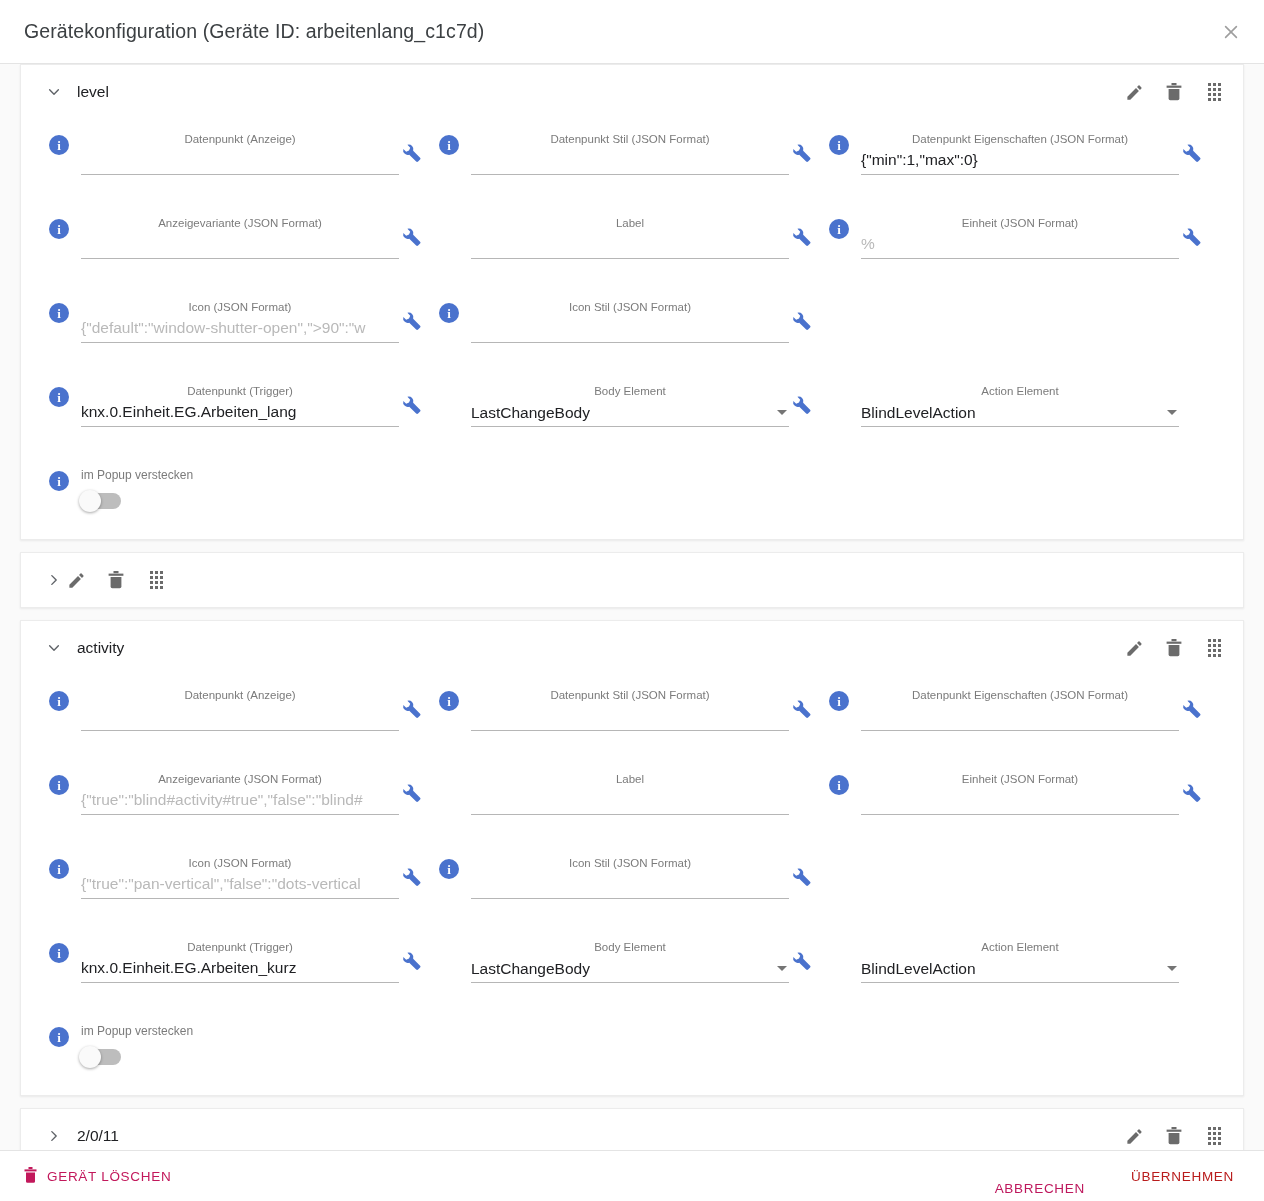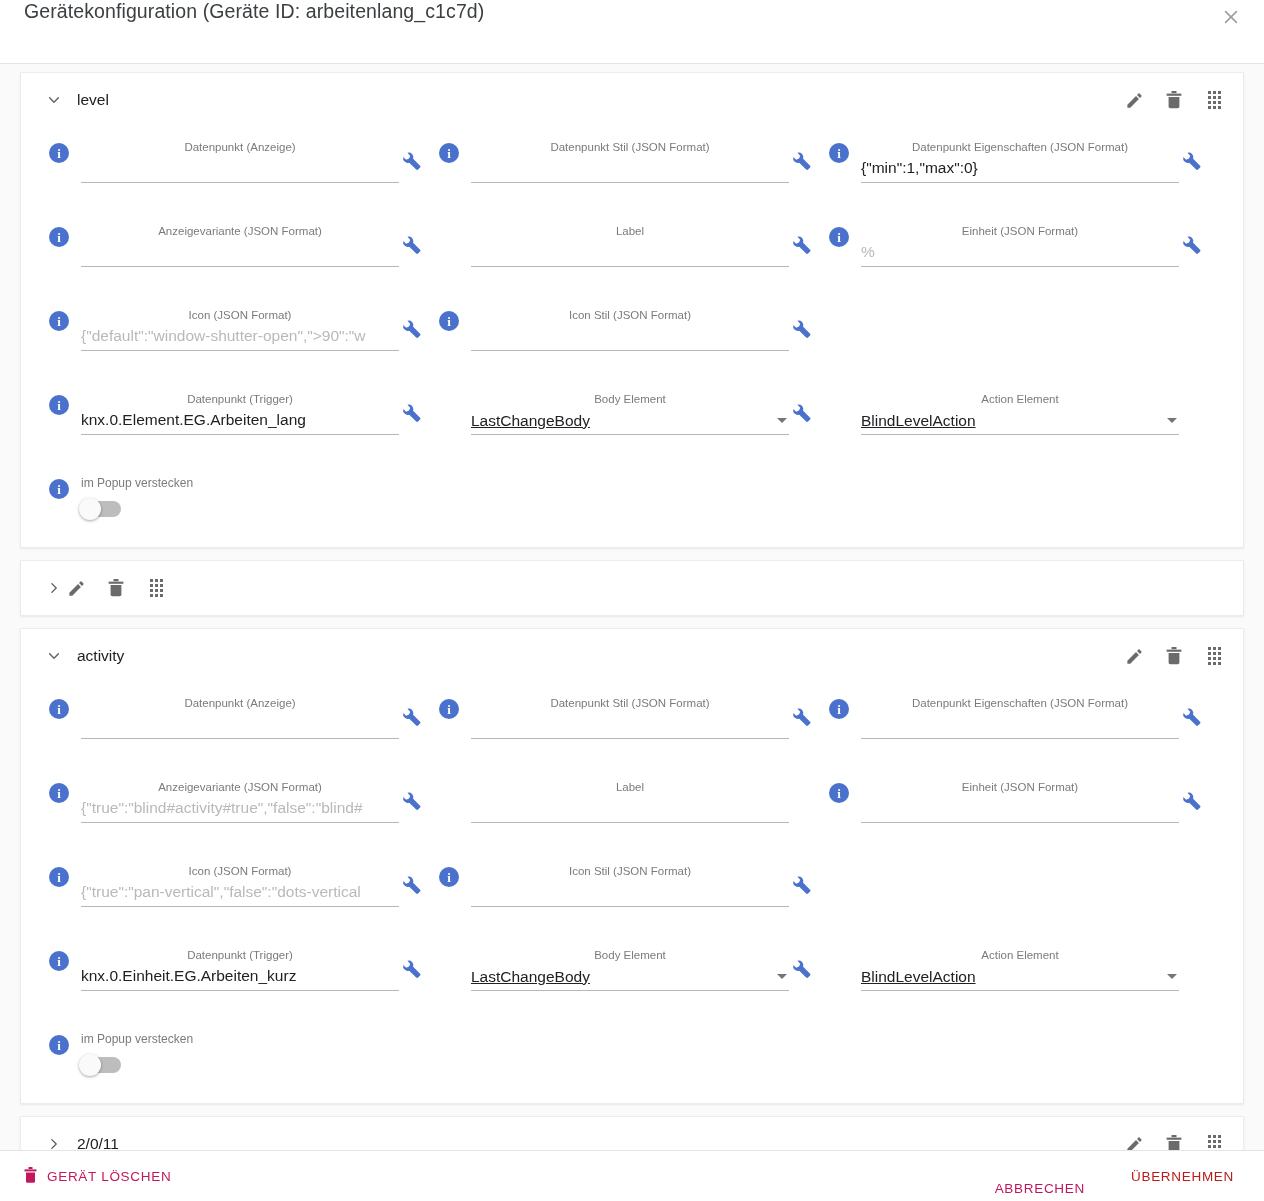--- a/index.html
+++ b/index.html
@@ -13,21 +13,21 @@
   .dialog {
     width: 1264px; height: 1201px;
     background: #ffffff;
     display: flex; flex-direction: column;
     position: relative;
   }
 
   
   .titlebar {
     height: 64px; flex: 0 0 64px;
-    display: flex; 
+    display: flex; align-items: center;
     padding: 0 16px 0 24px;
     border-bottom: 1px solid #e4e4e4;
     background: #fff;
   }
   .title-text {
     font-size: 19.5px;
     color: #3c4043;
     letter-spacing: .1px;
     flex: 1 1 auto;
     white-space: nowrap;
@@ -47,21 +47,21 @@
     overflow: hidden;
     position: relative;
   }
 
   .panel {
     background: #ffffff;
     margin: 0 20px 12px 20px;
     border: 1px solid #ececec;
     box-shadow: 0 1px 2px rgba(0,0,0,.07);
   }
-  .panel.first { margin-top: 8px; }
+  .panel.first { margin-top: 0; }
 
   .panel-header {
     height: 54px;
     display: flex; align-items: center;
     padding: 0 14px 0 22px;
   }
   .chev {
     width: 22px; height: 22px; flex: 0 0 22px;
     display: flex; align-items: center; justify-content: center;
     color: #5f6368; cursor: pointer;
@@ -127,21 +127,20 @@
     border-bottom: 1px solid #b6b6b6;
     white-space: nowrap;
     overflow: hidden;
     text-overflow: clip;
     cursor: text;
   }
   .field-value.placeholder { color: #b9b9b9; }
   .field-value.select {
     display: flex; align-items: center;
     cursor: pointer;
-    text-decoration: underline;
   }
   .field-value.select .sel-text { flex: 1 1 auto; overflow: hidden; white-space: nowrap; }
   .caret {
     width: 0; height: 0;
     border-left: 5px solid transparent;
     border-right: 5px solid transparent;
     border-top: 5px solid #757575;
     margin-left: 8px; margin-right: 2px;
     flex: 0 0 auto;
   }
@@ -348,21 +347,21 @@
                 </svg>
               </div>
             </div>
             <div class="cell empty"></div>
           </div>
           <div class="row">
             <div class="cell">
               <div class="infoicon">i</div>
               <div class="field">
                 <div class="field-label">Datenpunkt (Trigger)</div>
-                <div class="field-value">knx.0.Element.EG.Arbeiten_lang</div>
+                <div class="field-value">knx.0.Einheit.EG.Arbeiten_lang</div>
               </div>
               <div class="wrench">
                 <svg width="20" height="20" viewBox="0 0 24 24" aria-hidden="true">
                   <path fill="#4a72cd" d="M21.7 18.6 13.4 10.3a5.6 5.6 0 0 0-6.9-7.1L9.9 6.6 8.4 10 5 11.5 1.6 8.1a5.6 5.6 0 0 0 7.1 6.9l8.3 8.3a1.6 1.6 0 0 0 2.3 0l2.4-2.4a1.6 1.6 0 0 0 0-2.3z" transform="translate(0,-1)"></path>
                 </svg>
               </div>
             </div>
             <div class="cell">
               <div class="infoicon spacer">i</div>
               <div class="field">

